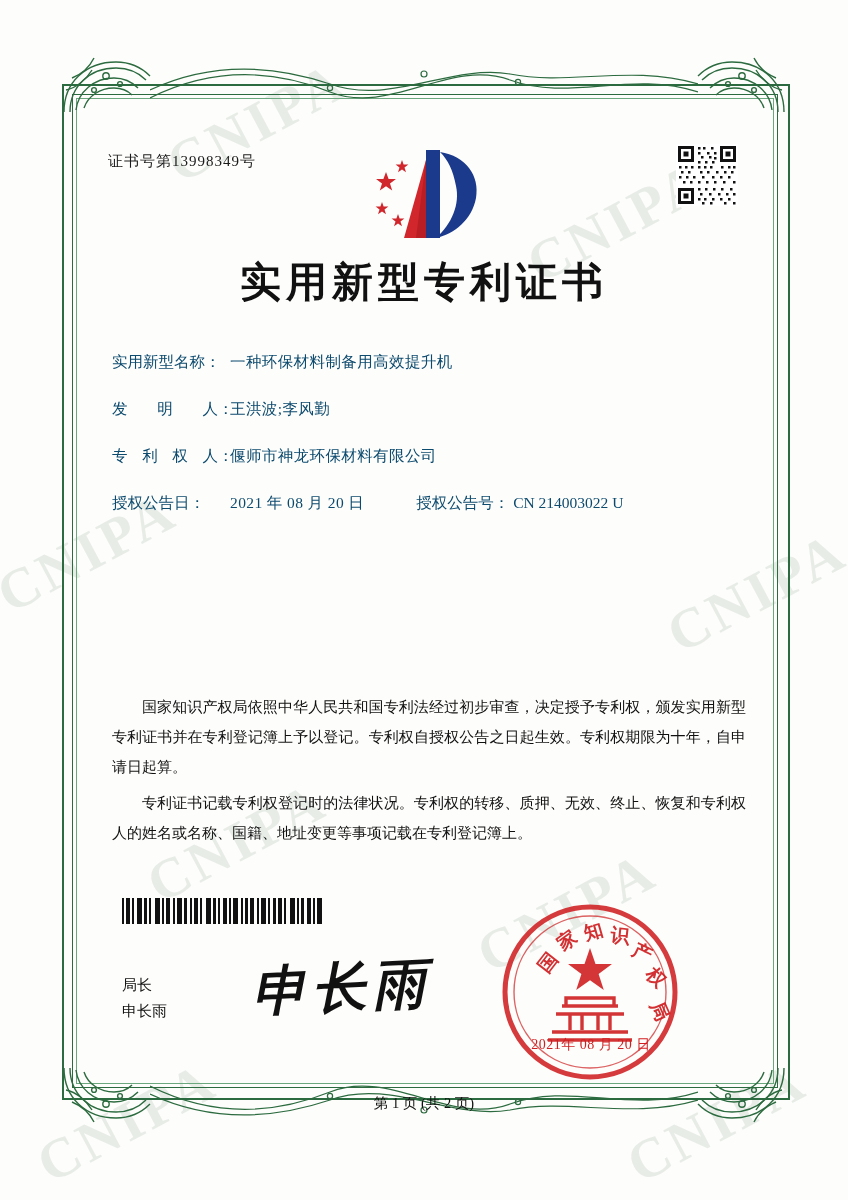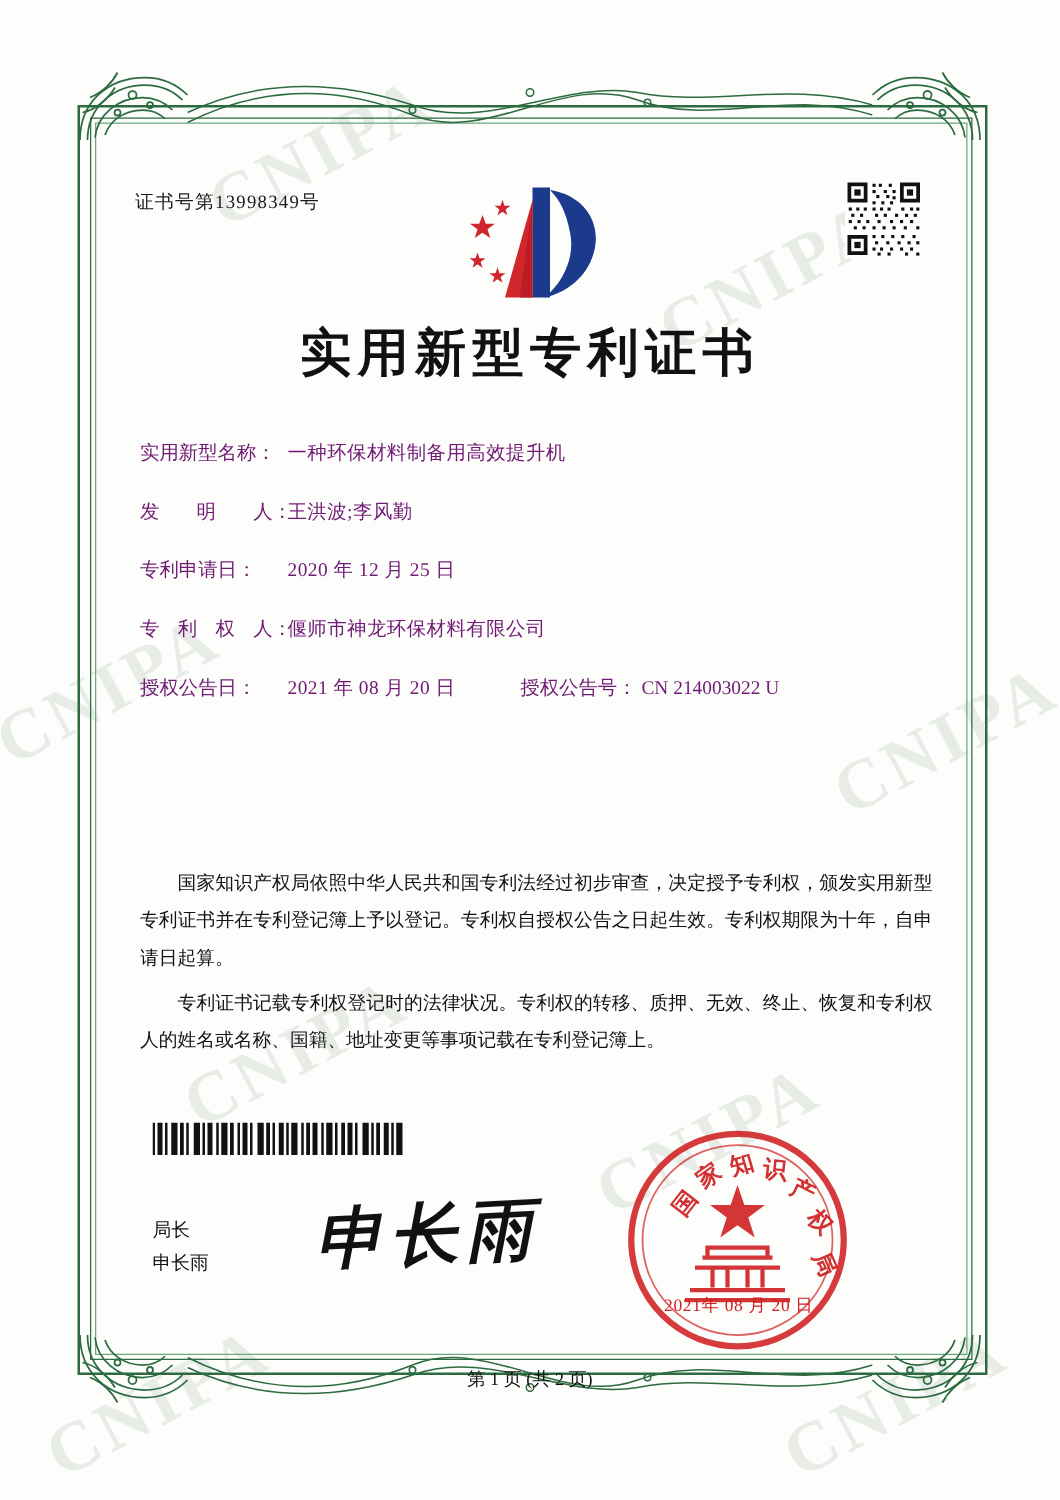--- a/index.html
+++ b/index.html
@@ -149,21 +149,21 @@
     position: absolute;
     left: 112px;
     top: 352px;
     width: 640px;
   }
   .field-row {
     display: flex;
     align-items: baseline;
     margin-bottom: 26px;
     font-size: 15.5px;
-    color: #701a75;
+    color: #0c4a6e;
     font-family: "Liberation Serif", "DejaVu Serif", serif;
   }
   .field-label {
     width: 118px;
     flex: 0 0 118px;
     letter-spacing: 0px;
     white-space: nowrap;
   }
   .lbl-spread {
     display: inline-block;
@@ -490,24 +490,20 @@
         <div class="field-label"><span>实用新型名称</span>：</div>
         <div class="field-value">一种环保材料制备用高效提升机</div>
       </div>
 
       <div class="field-row">
         <div class="field-label"><span class="lbl-spread">发明人</span>：</div>
         <div class="field-value">王洪波;李风勤</div>
       </div>
 
 
-      <div class="field-row">
-        <div class="field-label"><span>专利申请日</span>：</div>
-        <div class="field-value">2020 年 12 月 25 日</div>
-      </div>
 
       <div class="field-row">
         <div class="field-label"><span class="lbl-spread">专利权人</span>：</div>
         <div class="field-value">偃师市神龙环保材料有限公司</div>
       </div>
 
 
       <div class="field-row dual">
         <div class="field-label"><span>授权公告日</span>：</div>
         <div class="field-value">2021 年 08 月 20 日</div>

